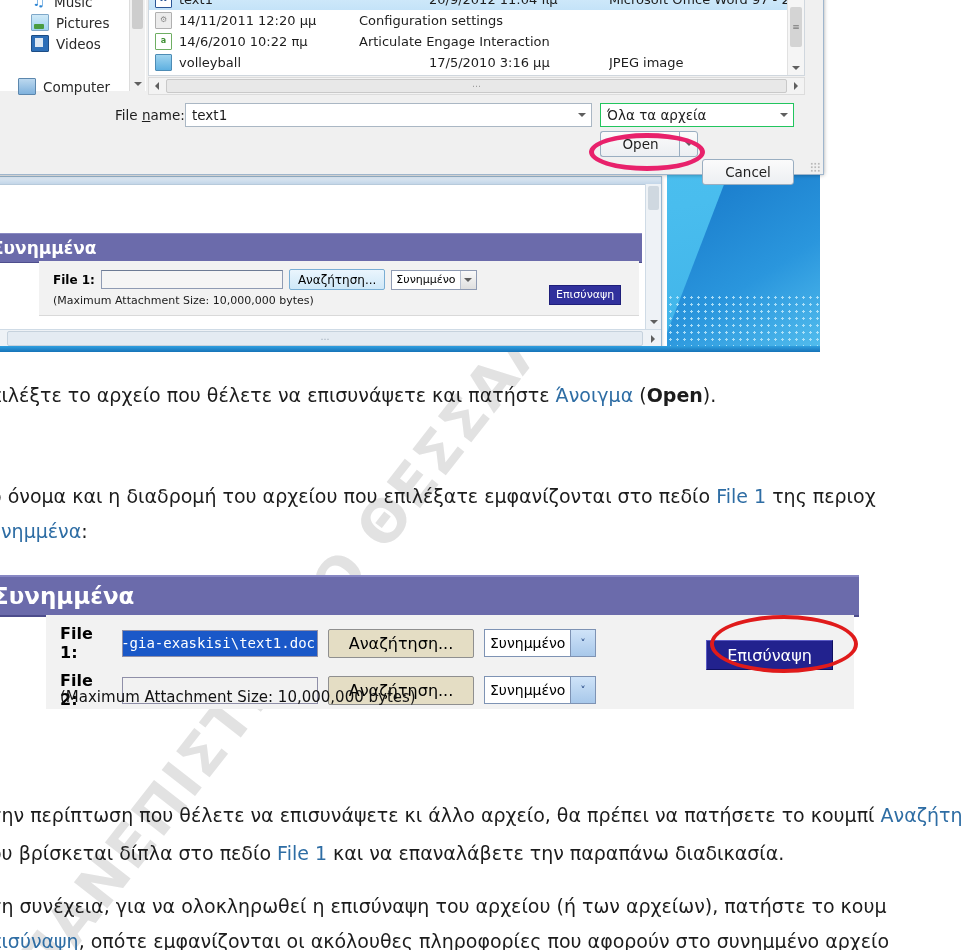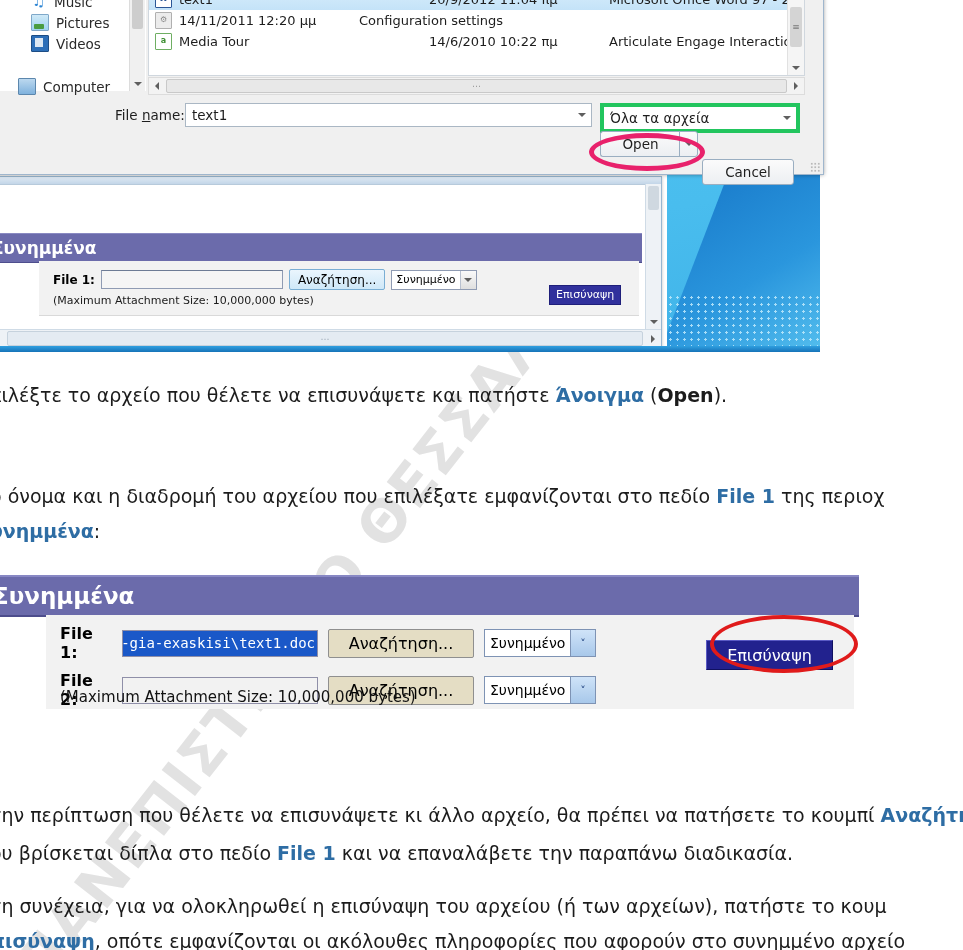--- a/index.html
+++ b/index.html
@@ -118,21 +118,21 @@
   
   #fname-label{position:absolute;left:119px;top:116px;font-size:13.5px;color:#1d1d1d;}
   #fname-label u{text-decoration:underline;}
   #fname-box{
     position:absolute;left:189px;top:112px;width:405px;height:22px;background:#fff;border:1px solid #aab7c4;
     display:flex;align-items:center;
   }
   #fname-val{flex:1;padding-left:6px;font-size:13.5px;color:#1d1d1d;}
   #fname-arrow{width:18px;height:100%;display:flex;align-items:center;justify-content:center;}
   #filter-box{
-    position:absolute;left:604px;top:112px;width:192px;height:22px;background:#fff;border:4px solid #22c55e;
+    position:absolute;left:604px;top:112px;width:192px;height:22px;background:#fff;border:1px solid #22c55e;
     display:flex;align-items:center;
   }
   #filter-val{flex:1;padding-left:6px;font-size:13.5px;color:#1d1d1d;}
   #filter-arrow{width:18px;height:100%;display:flex;align-items:center;justify-content:center;}
 
   .win-btn{
     position:absolute;height:24px;background:linear-gradient(#fbfbfb,#eceff2);
     border:1px solid #9aaec1;border-radius:3px;font-size:13.5px;color:#1d1d1d;
     display:flex;align-items:center;justify-content:center;
   }
@@ -203,21 +203,21 @@
     display:flex;align-items:center;justify-content:center;color:#9eacb8;font-size:9px;}
   #taskbar{position:absolute;left:-12px;top:346px;width:832px;height:6px;
     background:linear-gradient(#2f9fe0,#1673b8);}
 
   
   .para{
     position:absolute;font-size:19px;color:#1c1c1c;line-height:1.45;white-space:nowrap;
     font-family:"DejaVu Sans","Liberation Sans",sans-serif;
   }
   .para b{font-weight:bold;color:#1c1c1c;}
-  .hl{color:#2e6da4;font-weight:bold;text-align:center;}
+  .hl{color:#2e6da4;font-weight:normal;text-align:center;}
 
   
   #shot2{position:absolute;left:-12px;top:575px;width:866px;height:134px;background:#ffffff;}
   #syn-header-2{
     position:absolute;left:0;top:0;width:100%;height:38px;background:#6b6bab;
     border-top:2px solid #8888c4;border-bottom:2px solid #4d4d8c;
     color:#fff;font-size:23px;font-weight:bold;display:flex;align-items:center;padding-left:5px;
   }
   #syn-body-2{position:absolute;left:58px;top:40px;width:808px;height:94px;background:#f2f2f2;}
   .fl-row2{display:flex;align-items:center;gap:10px;padding-left:14px;margin-top:9px;}
@@ -345,23 +345,28 @@
           <span class="f-date">20/9/2012 11:04 πμ</span>
           <span class="f-type">Microsoft Office Word 97 - 2003</span>
         </div>
         <div class="frow">
           <span class="f-ico cfg">⚙</span>
           <span class="f-date">14/11/2011 12:20 μμ</span>
           <span class="f-type">Configuration settings</span>
         </div>
         <div class="frow">
           <span class="f-ico art">a</span>
-          <span class="f-name">Media Tour</span>
           <span class="f-date">14/6/2010 10:22 πμ</span>
           <span class="f-type">Articulate Engage Interaction</span>
+        </div>
+        <div class="frow">
+          <span class="f-ico jpg"></span>
+          <span class="f-name">volleyball</span>
+          <span class="f-date">17/5/2010 3:16 μμ</span>
+          <span class="f-type">JPEG image</span>
         </div>
 
         <div id="list-scroll">
           <div id="list-thumb">≡</div>
           <div id="list-down">
               <span class="arw arw-d"></span>
             </div>
         </div>
       </div>
 

